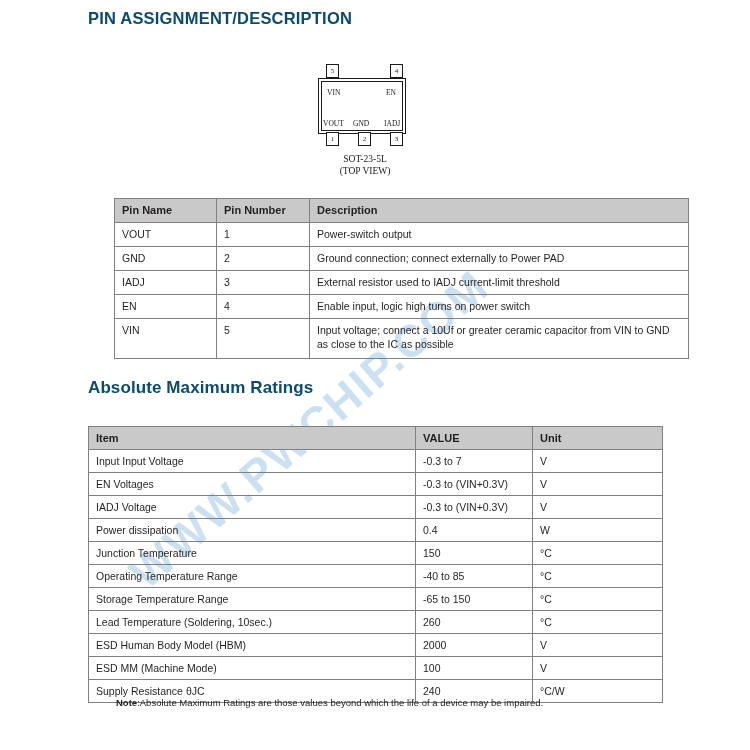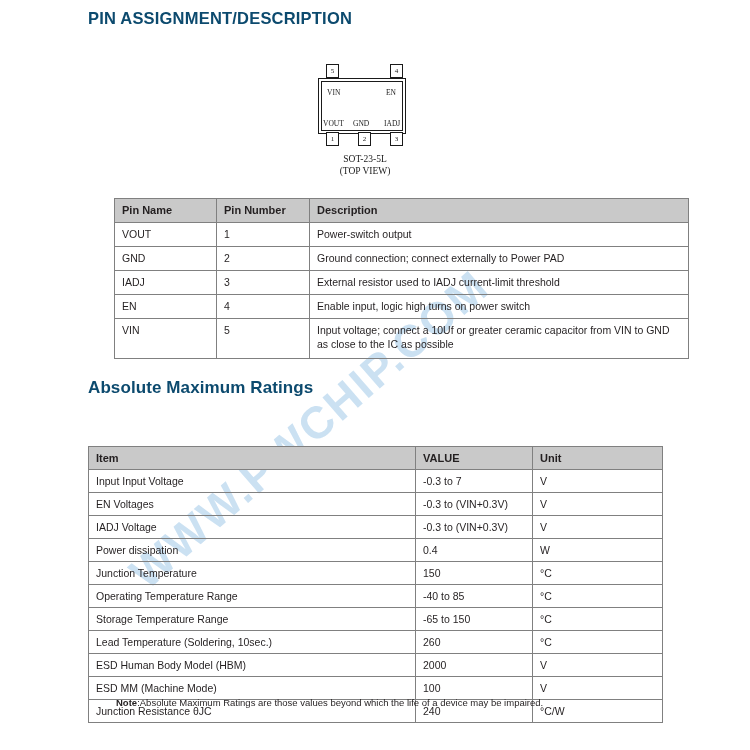--- a/index.html
+++ b/index.html
@@ -173,21 +173,21 @@
     margin-left: 26px;
   }
   #pin-table col.c-name { width: 102px; }
   #pin-table col.c-num  { width: 93px; }
   #pin-table col.c-desc { width: 379px; }
   #pin-table td, #pin-table th { height: 15px; }
   #pin-table tr.tall td { height: 31px; }
 
   #amr-table {
     left: 88px;
-    top: 446px;
+    top: 426px;
     width: 574px;
   }
   #amr-table col.c-item  { width: 327px; }
   #amr-table col.c-value { width: 117px; }
   #amr-table col.c-unit  { width: 130px; }
 
   #amr-note {
     position: absolute;
     left: 88px;
     top: 697px;
@@ -338,21 +338,21 @@
         <td>ESD Human Body Model (HBM)</td>
         <td>2000</td>
         <td>V</td>
       </tr>
       <tr>
         <td>ESD MM (Machine Mode)</td>
         <td>100</td>
         <td>V</td>
       </tr>
       <tr>
-        <td>Junction Resistance θJC</td>
+        <td>Supply Resistance θJC</td>
         <td>240</td>
         <td>°C/W</td>
       </tr>
     </tbody>
   </table>
 
   <div id="amr-note">
     <span class="note-label">Note</span><span>:Absolute Maximum Ratings are those values beyond which the life of a device may be impaired.</span>
   </div>
 

